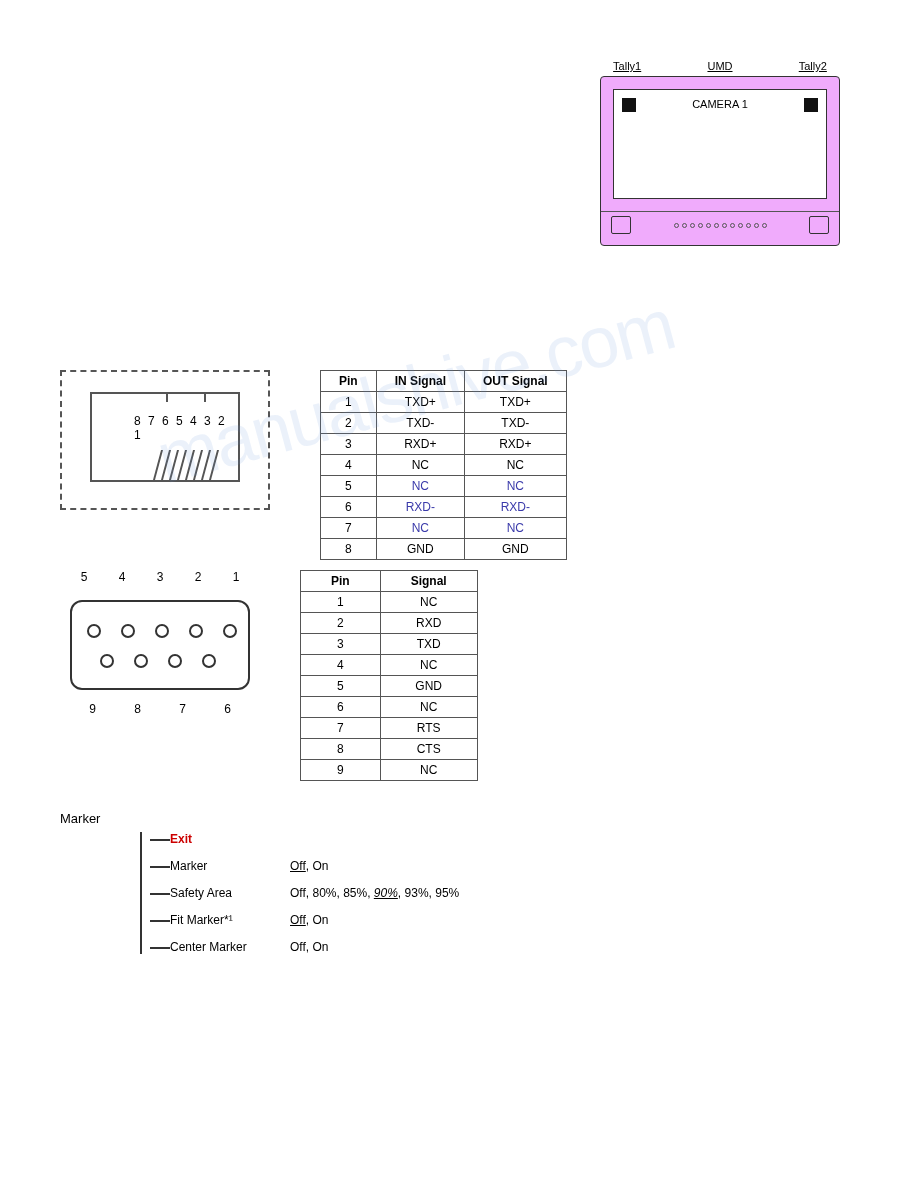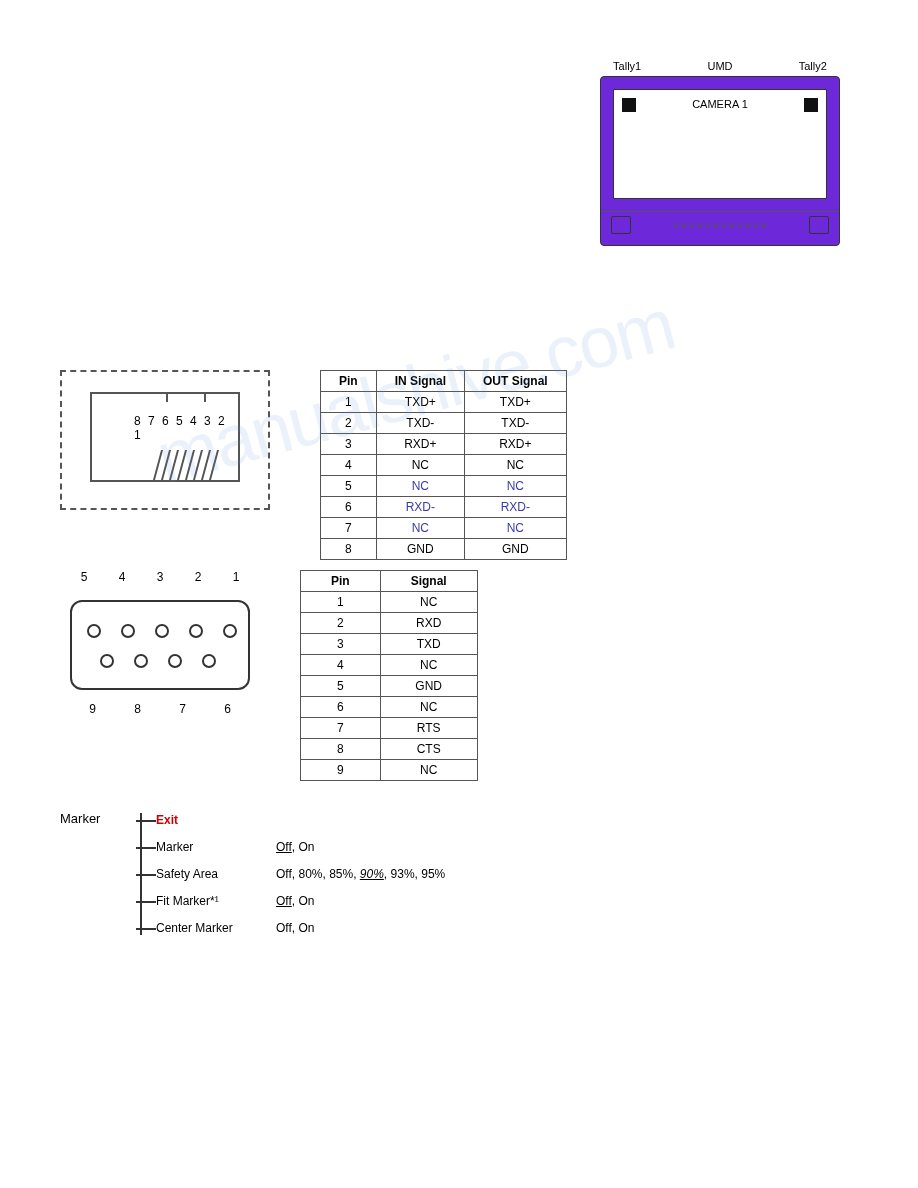--- a/index.html
+++ b/index.html
@@ -20,29 +20,30 @@
       top: 60px;
       left: 560px;
       width: 320px;
     }
     .monitor-labels {
       display: flex;
       justify-content: space-around;
       padding: 0 20px;
       font-size: 11px;
       margin-bottom: 4px;
+      text-decoration: underline;
     }
     .monitor-body {
       border: 1.5px solid #333;
       border-radius: 4px;
       width: 240px;
       height: 170px;
       margin: 0 auto;
       position: relative;
-      background: #6d28d9;
+      background: #f0abfc;
       text-align: right;
     }
     .monitor-screen {
       border: 1.5px solid #333;
       margin: 12px;
       height: 110px;
       position: relative;
       background: #fff;
     }
     .tally-left {
@@ -269,23 +270,23 @@
       font-size: 13px;
       font-weight: normal;
       position: absolute;
       left: 0;
       top: 0;
     }
     
     .tree-container {
       position: relative;
       margin-left: 80px;
-      padding-left: 14px;
+      padding-left: 28px;
       border-left: 2px solid #333;
-      margin-top: 2px;
+      margin-top: 21px;
     }
     .tree-item {
       display: flex;
       align-items: center;
       margin-bottom: 13px;
       position: relative;
     }
     .tree-item::before {
       content: '';
       position: absolute;

